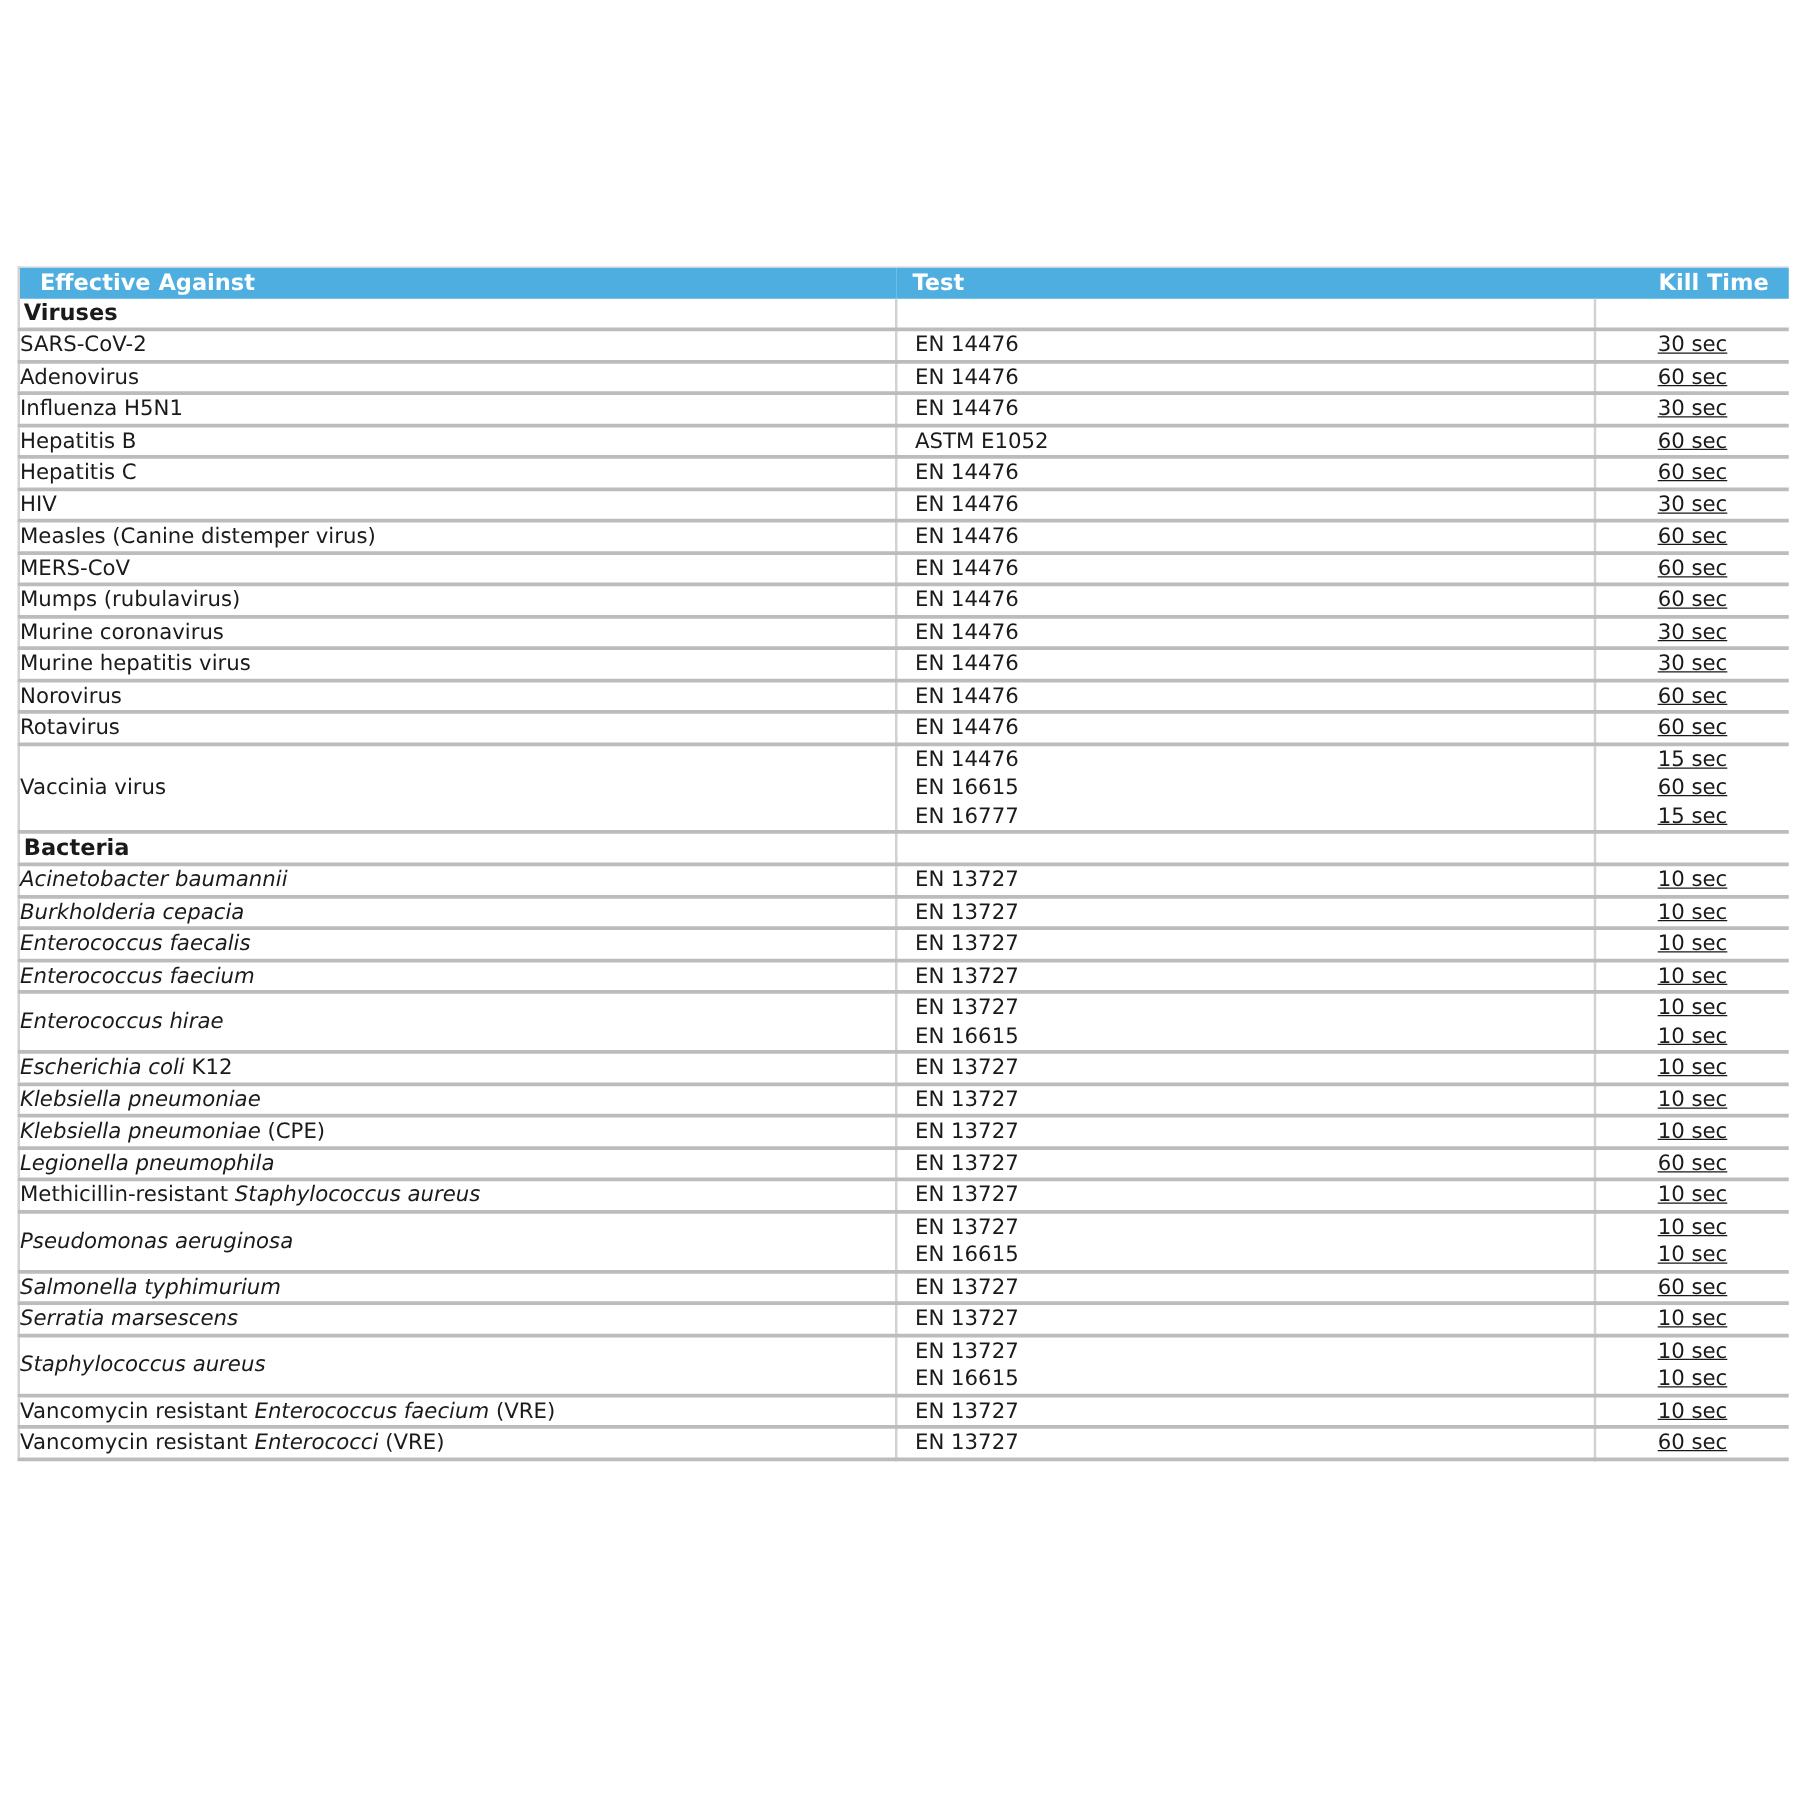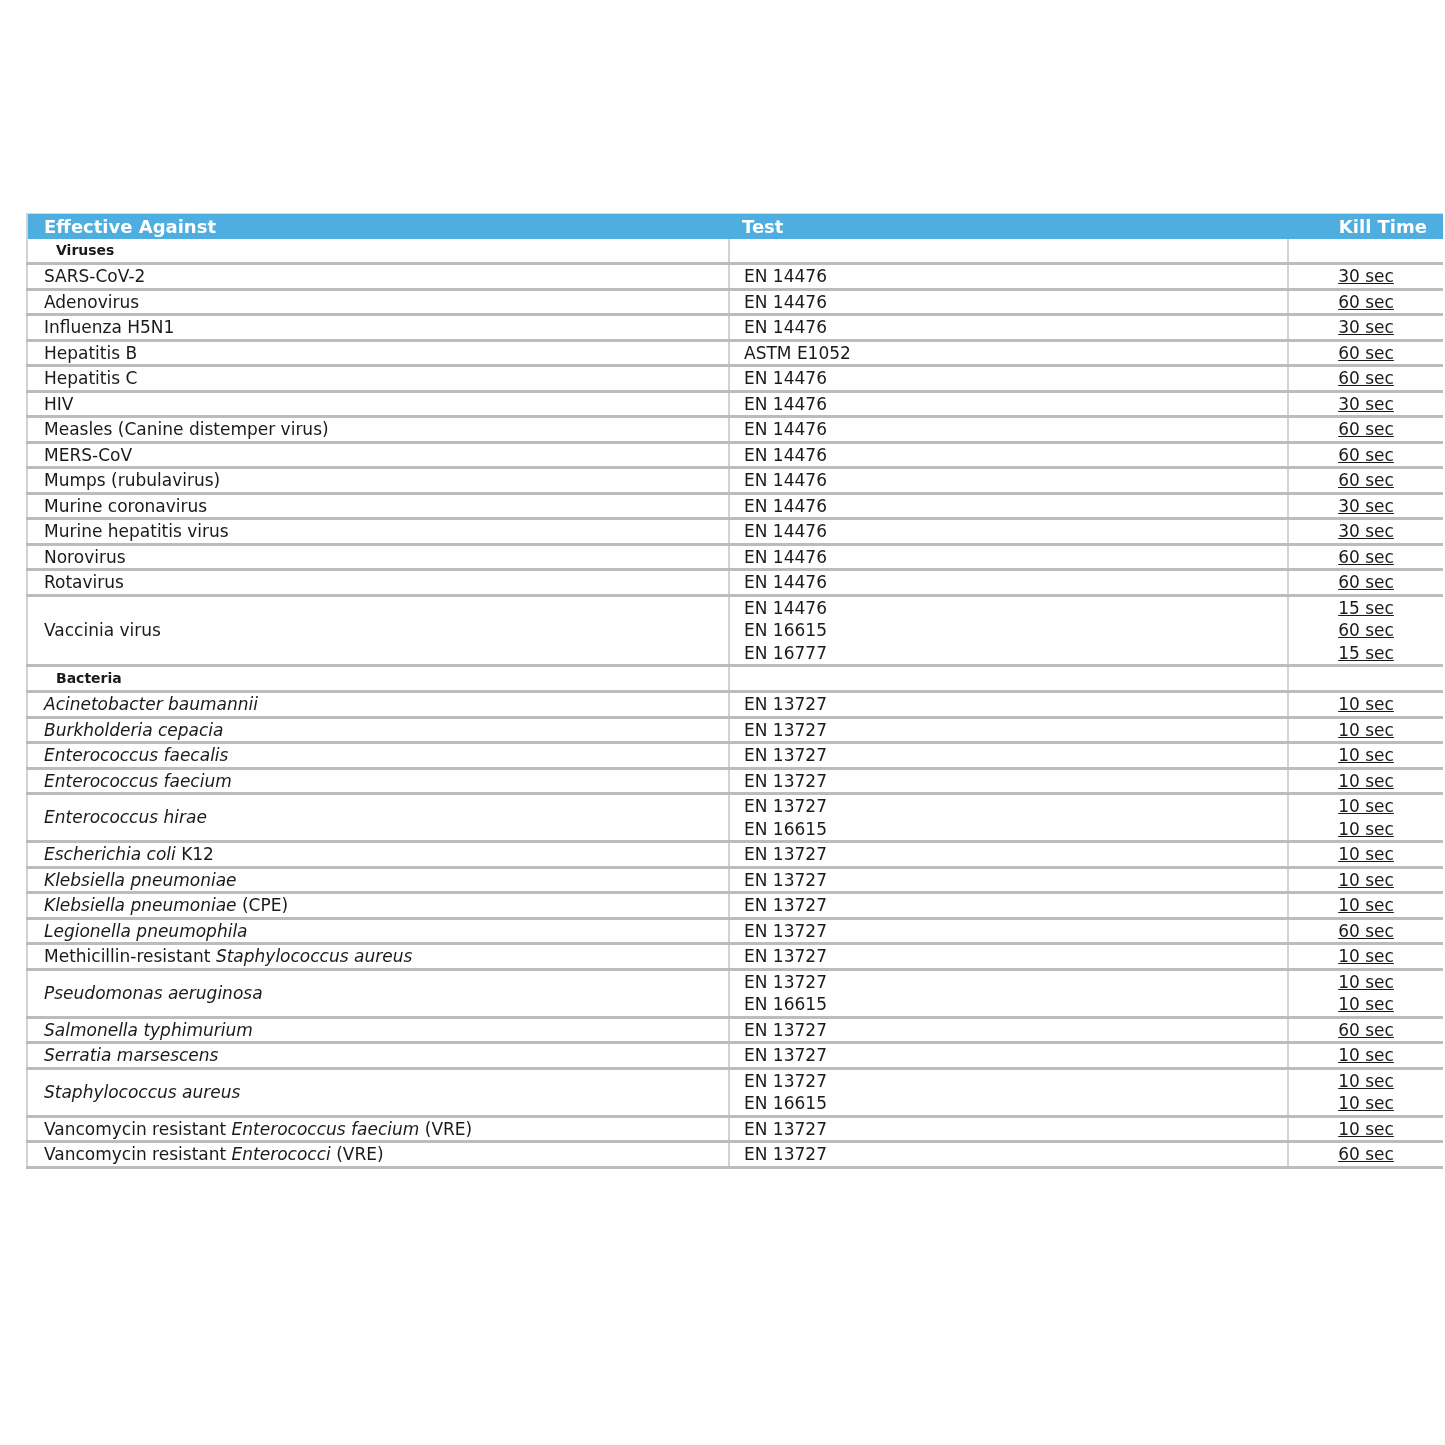--- a/index.html
+++ b/index.html
@@ -2,47 +2,47 @@
 <html style="--hdr-bg: #4DAEDF;"><head>
 <meta charset="utf-8">
 <style>
   html,body{margin:0;padding:0;}
   body{
     width:1445px;height:1445px;background:#ffffff;position:relative;
     font-family:"DejaVu Sans","Liberation Sans",sans-serif;
     color:#1a1a1a;
   }
   .table-wrap{
-    position:absolute;left:26px;top:213px;width:1416px;
+    position:absolute;left:14px;top:213px;width:1416px;
   }
   table.efficacy{
     width:100%;border-collapse:collapse;table-layout:fixed;
     font-size:17px;
     border-left:2px solid #d2d2d2;
     border-top:1px solid #dcdcdc;
   }
   col.c1{width:702px;}
   col.c2{width:559px;}
   col.c3{width:155px;}
   thead th{
     background:var(--hdr-bg,#4DAEDF);
     color:#ffffff;font-weight:bold;font-size:18px;
     height:25px;padding:0;text-align:left;
   }
   thead th.h1{padding-left:16px;}
   thead th.h2{padding-left:13px;}
   thead th.h3{text-align:right;padding-right:16px;}
   tbody tr{border-bottom:3px solid #bcbcbc;}
   td{padding:0;vertical-align:middle;}
-  td.org-cell{padding-left:16px;}
+  td.org-cell{padding-left:0;}
   td.test-cell{padding-left:14px;border-left:2px solid #d2d2d2;}
   td.kill-cell{text-align:center;border-left:2px solid #d2d2d2;text-decoration:underline;}
   .line{height:22.5px;line-height:22.5px;white-space:nowrap;overflow:hidden;}
   td.sec-title{
-    font-weight:bold;font-size:14px;padding-left:28px;
+    font-weight:bold;font-size:18px;padding-left:3px;
     height:23px;line-height:23px;
   }
   .it{font-style:italic;}
   .org-line{line-height:22.5px;}
   tr.data-row td.org-cell{height:22.5px;}
 </style>
 </head>
 <body>
 
 <div class="table-wrap">

